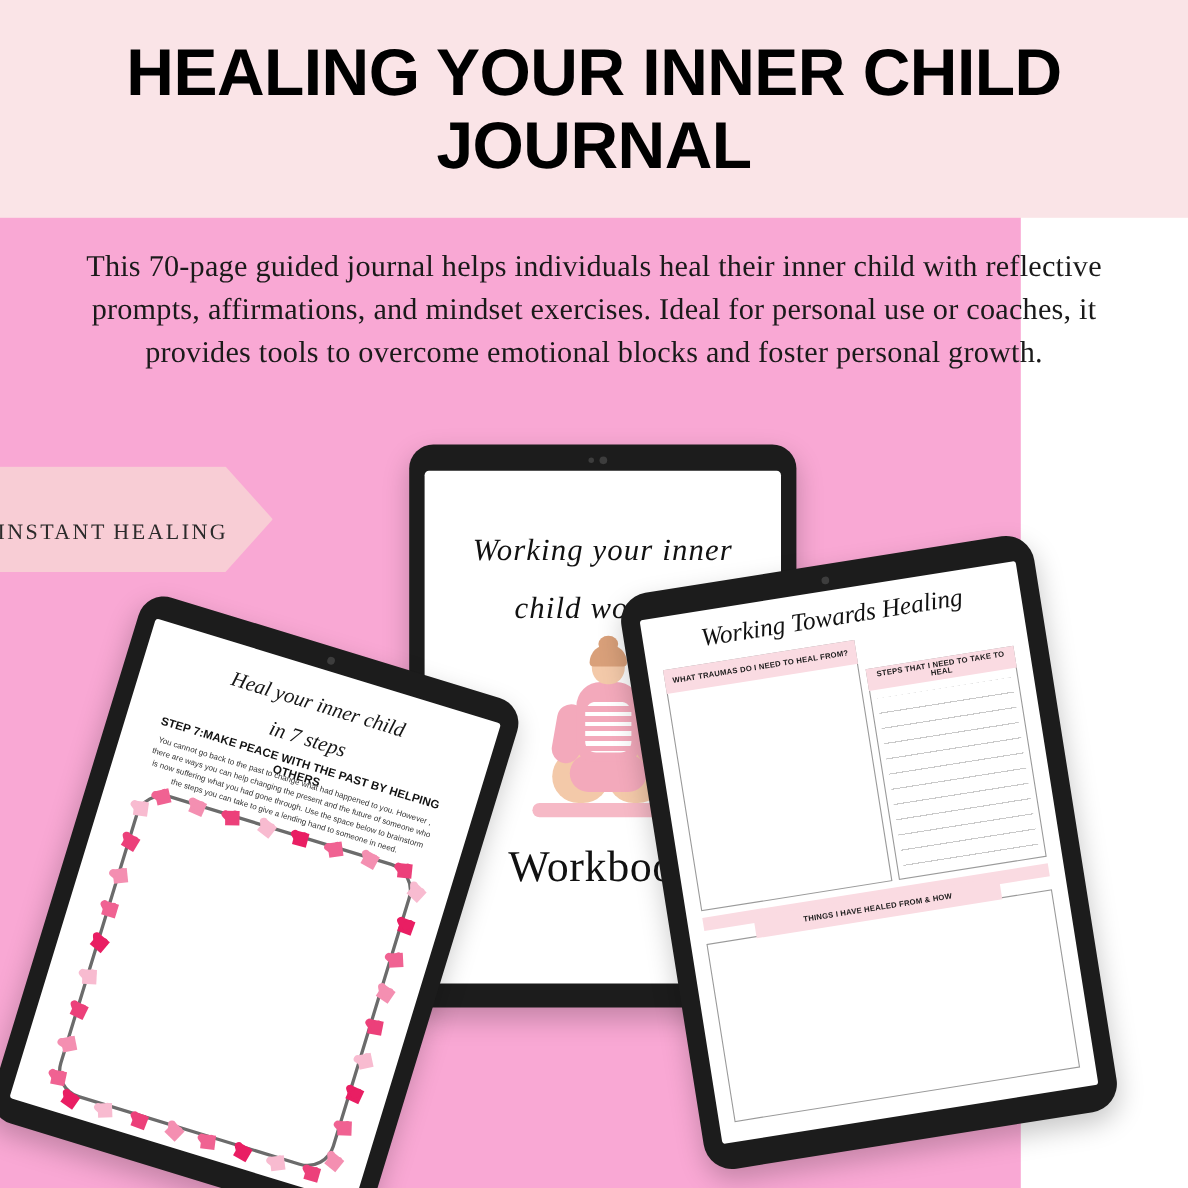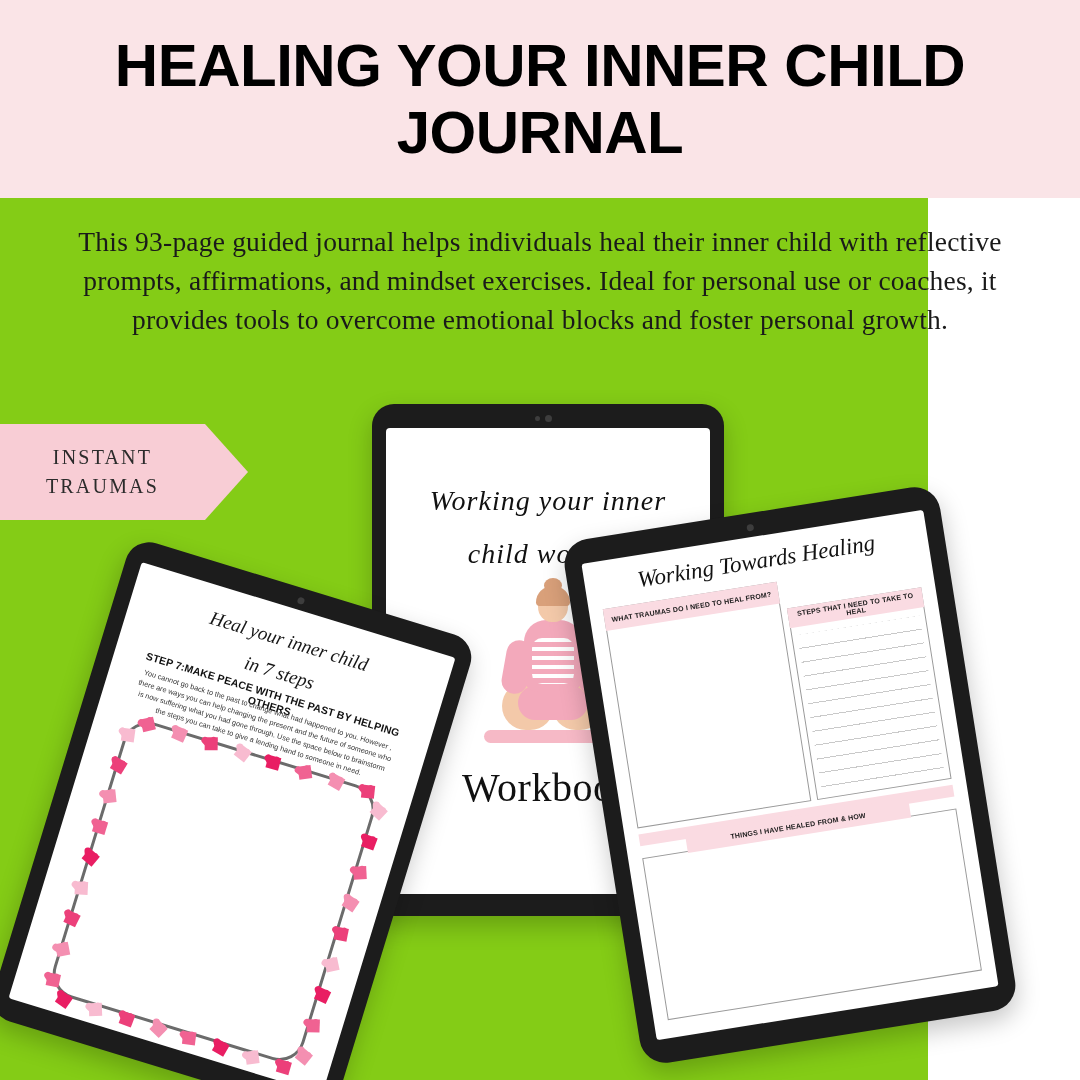--- a/index.html
+++ b/index.html
@@ -5,21 +5,21 @@
   * { box-sizing: border-box; margin: 0; padding: 0; }
   html, body {
     width: 1080px; height: 1080px;
     font-family: "Liberation Sans", sans-serif;
     background: #ffffff;
     overflow: hidden;
   }
   .page {
     position: relative;
     width: 928px; height: 1080px;
-    background: #84cc16;
+    background: #f9a8d4;
   }
 
   
   .header-band {
     position: absolute; left: 0; top: 0;
     width: 1080px; height: 198px;
     background: #fae4e7;
     display: flex; flex-direction: column;
     align-items: center; justify-content: center;
   }
@@ -51,23 +51,23 @@
   .ribbon {
     position: absolute; left: 0px; top: 424px;
     width: 248px; height: 96px;
   }
   .ribbon-shape {
     position: absolute; inset: 0;
     background: #f8cdd5;
     clip-path: polygon(0 0, 205px 0, 248px 48px, 205px 96px, 0 96px);
   }
   .ribbon-text {
-    position: absolute; left: 0; top: 0;
+    position: absolute; left: 0; top: 12px;
     width: 205px; height: 96px;
-    display: flex; flex-direction: column;
+    display: flex; flex-direction: row;
     align-items: center; justify-content: center;
     gap: 6px;
     font-family: "Liberation Serif", serif;
     font-size: 20px;
     letter-spacing: 2.2px;
     color: #2b2b2b;
     text-align: center;
   }
 
   
@@ -236,27 +236,27 @@
 </style>
 </head>
 <body>
 
 <div class="page">
 
   <div class="header-band">
     <div class="header-title">HEALING YOUR INNER CHILD JOURNAL</div>
   </div>
 
-  <div class="desc">This 93-page guided journal helps individuals heal their inner child with reflective prompts, affirmations, and mindset exercises. Ideal for personal use or coaches, it provides tools to overcome emotional blocks and foster personal growth.</div>
+  <div class="desc">This 70-page guided journal helps individuals heal their inner child with reflective prompts, affirmations, and mindset exercises. Ideal for personal use or coaches, it provides tools to overcome emotional blocks and foster personal growth.</div>
 
   <div class="ribbon">
     <div class="ribbon-shape"></div>
     <div class="ribbon-text">
       <span>INSTANT</span>
-      <span>TRAUMAS</span>
+      <span>HEALING</span>
     </div>
   </div>
 
   <div class="tablet" id="tablet-center">
     <div class="cam"></div>
     <div class="cam cam2"></div>
     <div class="screen">
       <div class="cover-title">
         <div>Working your inner</div>
         <div>child wounds</div>

